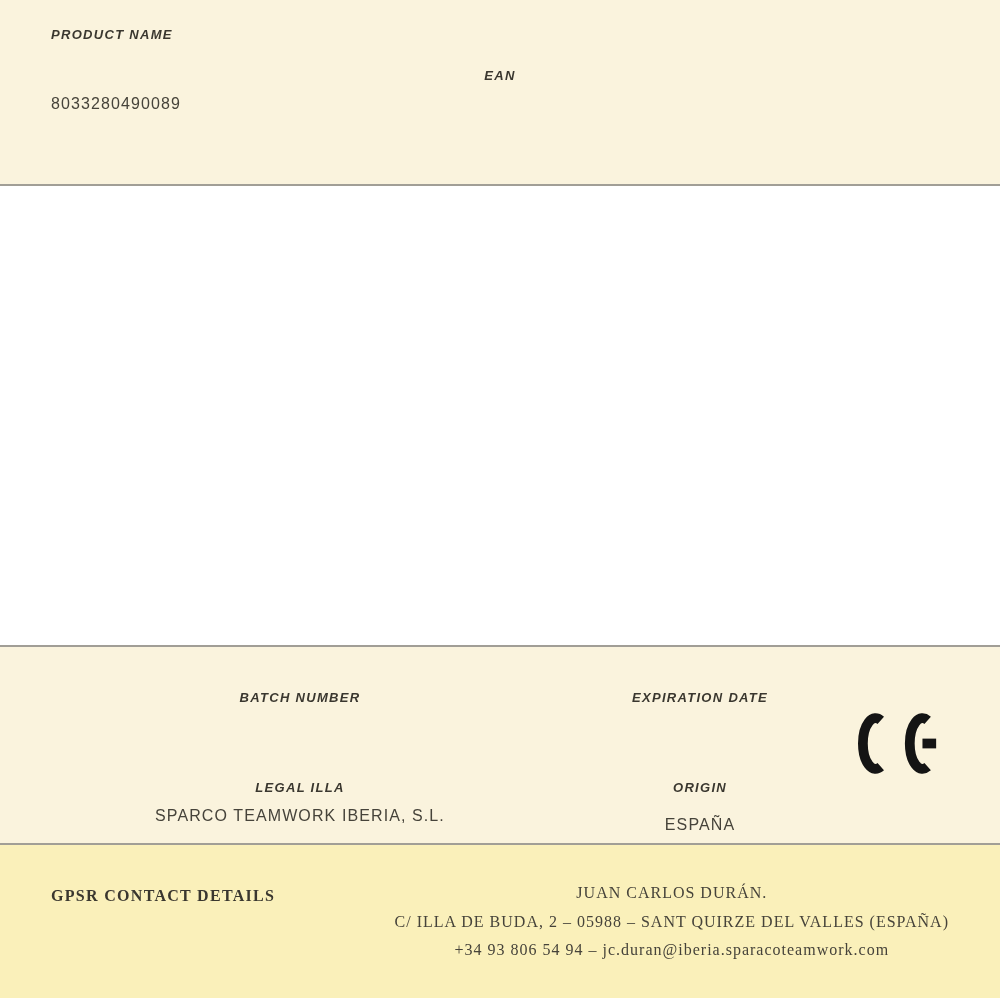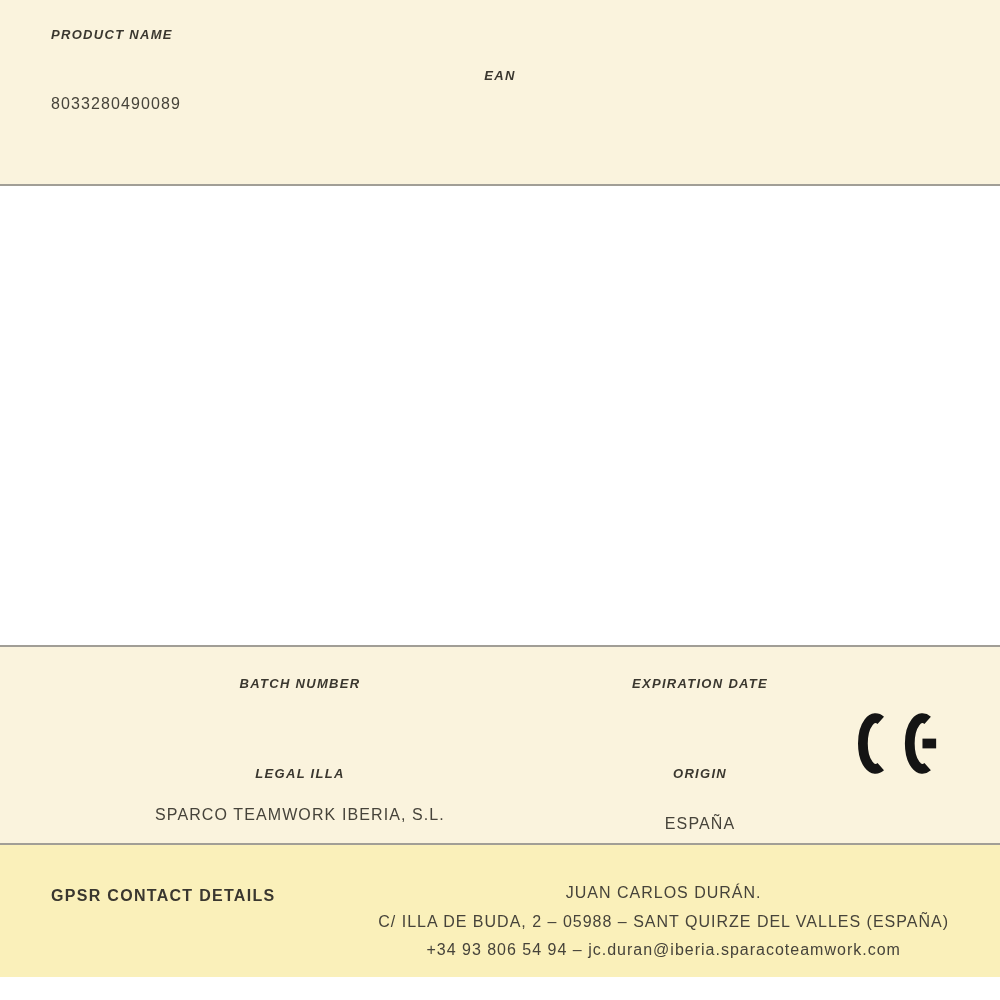--- a/index.html
+++ b/index.html
@@ -44,40 +44,42 @@
     position: relative;
     height: 198px;
     background: #faf3dd;
     border-bottom: 2px solid #a19e96;
   }
   .cell {
     position: absolute;
     transform: translateX(-50%);
     text-align: center;
     white-space: nowrap;
+    margin-top: 14px;
   }
   .cell-batch-label      { left: 300px; top: 29px; }
   .cell-expiration-label { left: 700px; top: 29px; }
   .cell-batch-value      { left: 300px; top: 62px; }
   .cell-expiration-value { left: 700px; top: 62px; }
   .cell-legal-label      { left: 300px; top: 119px; }
   .cell-origin-label     { left: 700px; top: 119px; }
   .cell-legal-value      { left: 300px; top: 147px; }
   .cell-origin-value     { left: 700px; top: 156px; }
   .ce-mark {
     position: absolute;
     left: 858px;
     top: 66px;
     width: 84px;
     height: 61px;
   }
   .sec-contact {
     position: relative;
-    height: 132px;
+    height: 153px;
     background: #faf0ba;
+    font-family: Liberation Serif, serif;
   }
   .contact-label {
     position: absolute;
     left: 51px;
     top: 42px;
     font-size: 16px;
     font-weight: bold;
     letter-spacing: 1.3px;
     color: #3a372f;
   }

